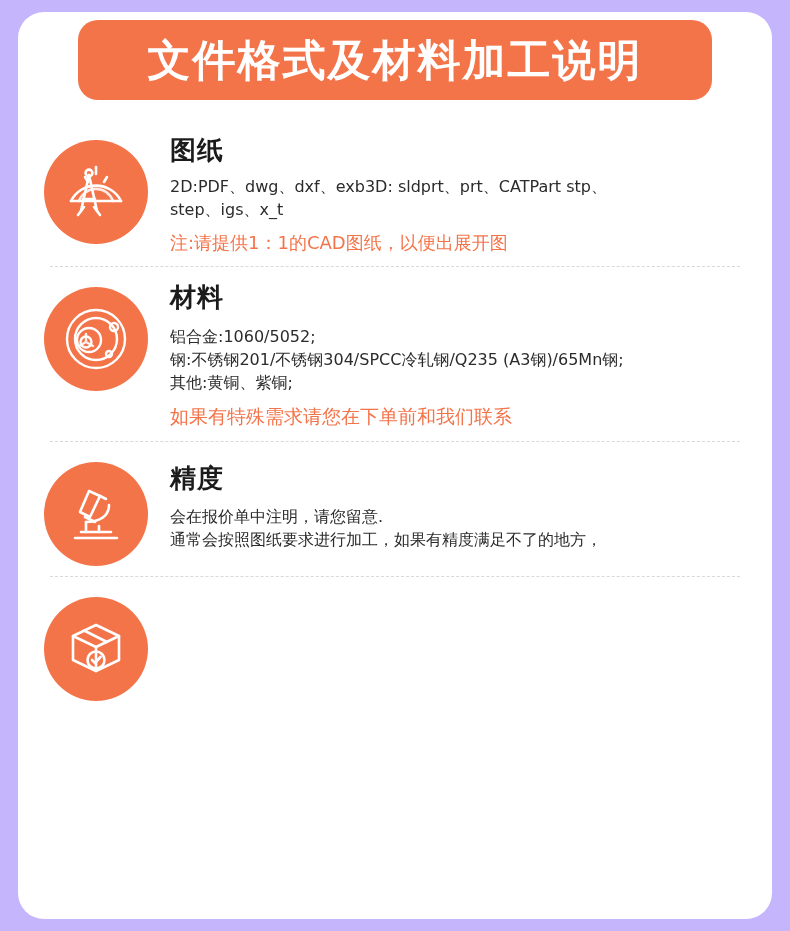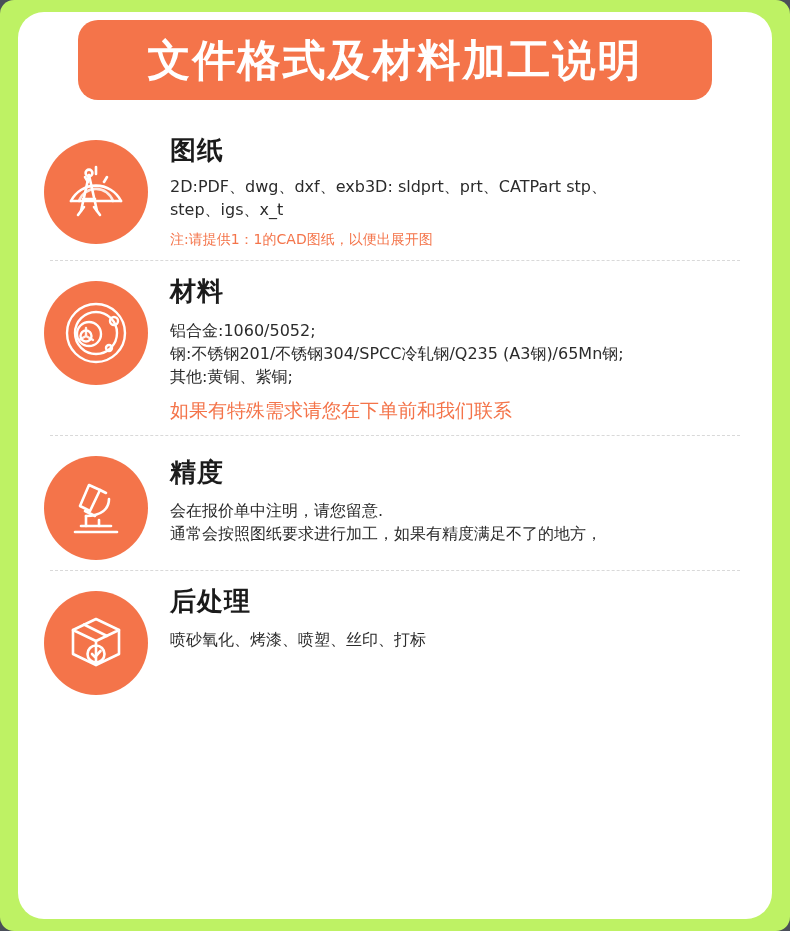--- a/index.html
+++ b/index.html
@@ -6,23 +6,22 @@
   html, body {
     width: 790px;
     height: 931px;
     background: #4a4f58;
     font-family: "Liberation Sans", sans-serif;
   }
   .page {
     position: relative;
     width: 790px;
     height: 931px;
-    background: #bef264;
+    background: #c4b5fd;
     padding: 12px 18px;
-    border-radius: 14px;
   }
   .card {
     position: relative;
     width: 754px;
     height: 907px;
     background: #ffffff;
     border-radius: 26px;
     overflow: visible;
   }
   
@@ -92,21 +91,21 @@
     font-family: "DejaVu Sans", "Liberation Sans", sans-serif;
     margin-bottom: 6px;
   }
   .sec-line {
     font-size: 16px;
     color: #2b2b2b;
     line-height: 1.45;
     font-family: "DejaVu Sans", "Liberation Sans", sans-serif;
   }
   .sec-note {
-    font-size: 14px;
+    font-size: 18px;
     color: #f4744a;
     line-height: 1.5;
     margin-top: 8px;
     font-family: "DejaVu Sans", "Liberation Sans", sans-serif;
   }
   .sec-note.big { font-size: 19px; }
 
   
   #sec-drawing .sec-title { margin-bottom: 10px; }
   #sec-material .sec-title { margin-bottom: 12px; }
@@ -201,21 +200,17 @@
         <div class="badge">
           <svg width="74" height="74" viewBox="0 0 74 74" fill="none" stroke="#ffffff" stroke-width="2.6" stroke-linecap="round" stroke-linejoin="round">
             <path d="M37 13 L60 24 L37 35 L14 24 Z"></path>
             <path d="M14 24 L14 48 L37 59 L60 48 L60 24"></path>
             <path d="M37 35 L37 59"></path>
             <path d="M25 18.5 L48 30"></path>
             <circle cx="37" cy="48" r="8.5"></circle>
             <path d="M33 48 L36 51 L41.5 45"></path>
           </svg>
         </div>
-        <div class="sec-body">
-          <div class="sec-title">后处理</div>
-          <div class="sec-line">喷砂氧化、烤漆、喷塑、丝印、打标</div>
-        </div>
       </div>
 
     </div>
   </div>
 </div>
 
 </body></html>

